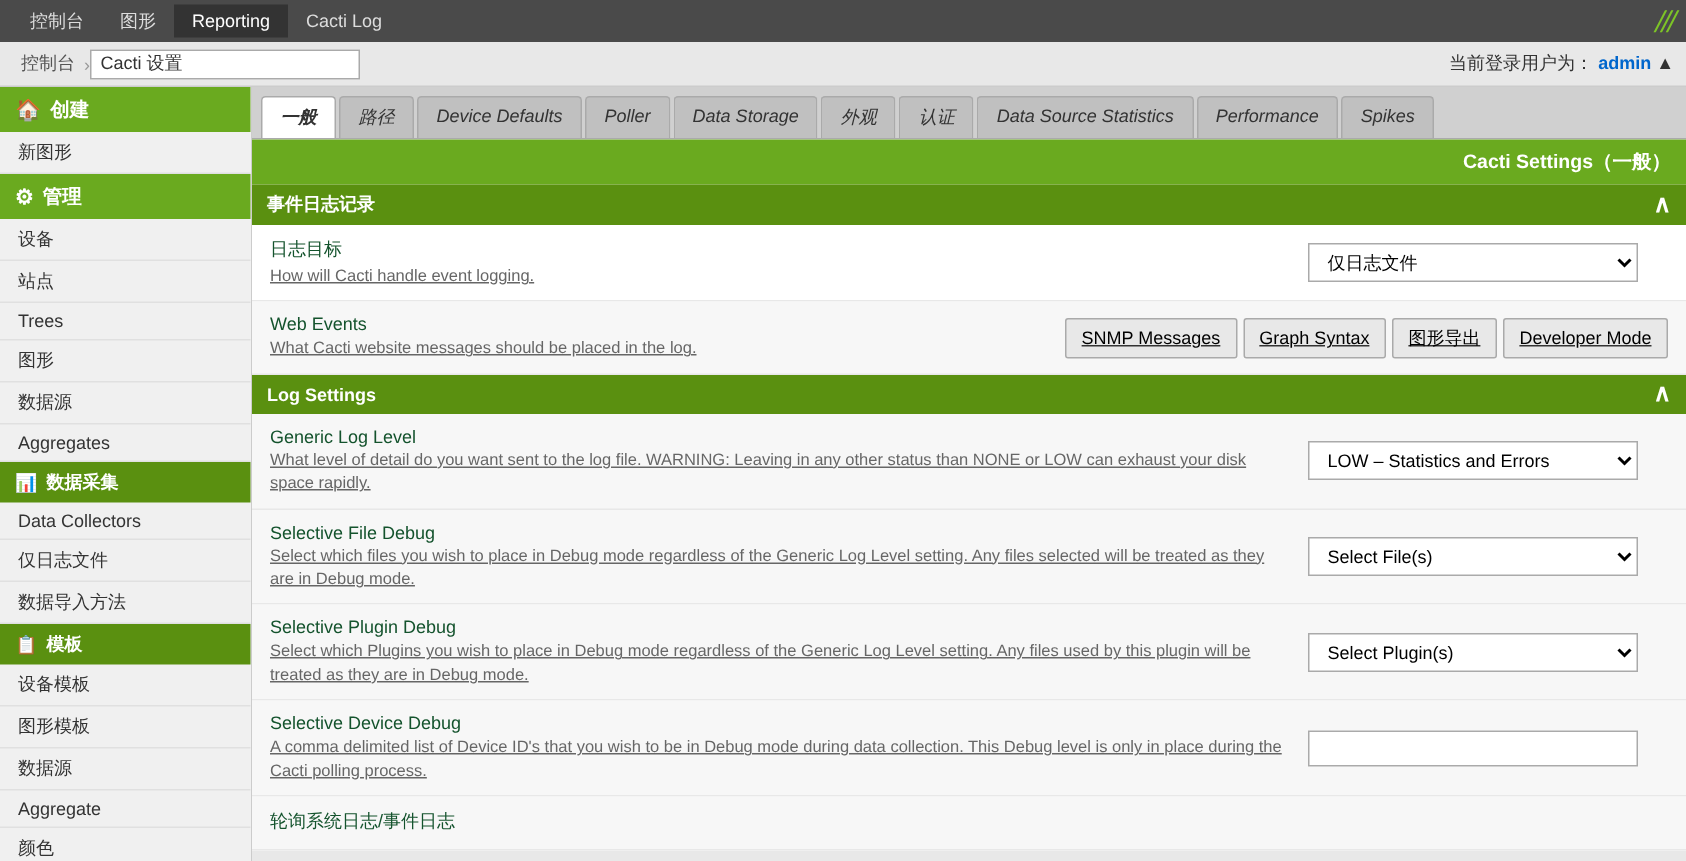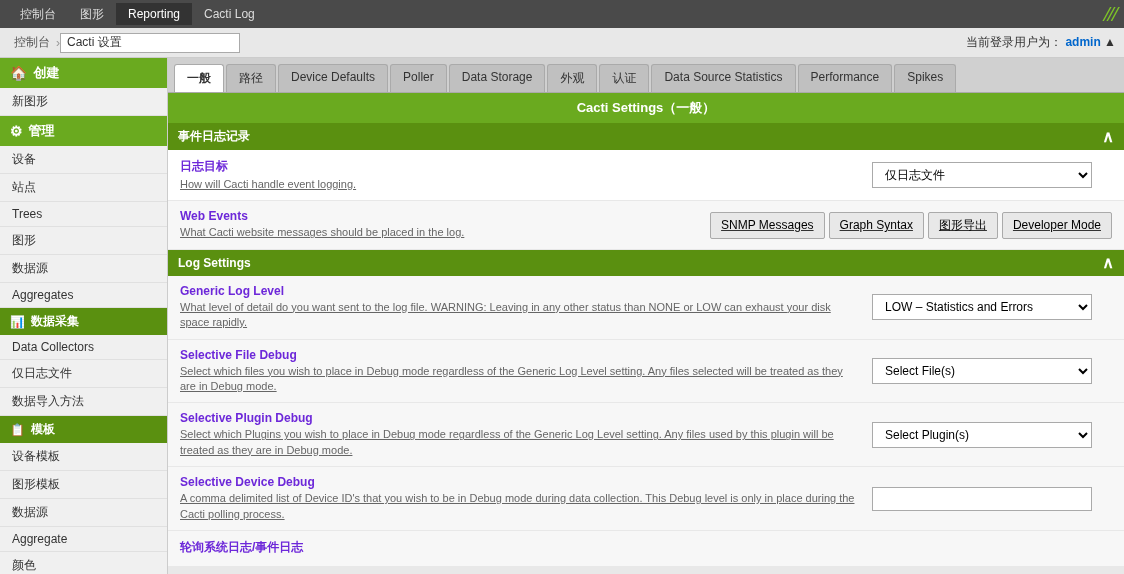--- a/index.html
+++ b/index.html
@@ -123,20 +123,21 @@
     }
     .tab {
       padding: 5px 12px;
       background: #c0c0c0;
       border: 1px solid #aaa;
       border-bottom: none;
       cursor: pointer;
       font-size: 12px;
       color: #333;
       border-radius: 3px 3px 0 0;
+      font-style: italic;
     }
     .tab.active {
       background: #fff;
       color: #333;
       font-weight: bold;
     }
 
     
     .content-area {
       background: #fff;
@@ -145,21 +146,21 @@
     }
 
     .section-title-bar {
       background: #6aaa1f;
       color: #fff;
       padding: 6px 10px;
       font-size: 13px;
       font-weight: bold;
       display: flex;
       align-items: center;
-      justify-content: center;
+      justify-content: flex-end;
     }
 
     .subsection-bar {
       background: #5a9010;
       color: #fff;
       padding: 5px 10px;
       font-size: 12px;
       font-weight: bold;
       display: flex;
       justify-content: space-between;
@@ -174,23 +175,23 @@
       border-bottom: 1px solid #e8e8e8;
       background: #fff;
     }
     .setting-row:nth-child(even) { background: #f7f7f7; }
 
     .setting-label {
       flex: 1;
       padding-right: 12px;
     }
     .setting-label .label-title {
-      font-weight: bold;
-      font-size: 12px;
-      color: #6d28d9;
+      font-weight: normal;
+      font-size: 12px;
+      color: #14532d;
       margin-bottom: 2px;
     }
     .setting-label .label-desc {
       font-size: 11px;
       color: #666;
       line-height: 1.4;
       text-decoration: underline;
     }
 
     .setting-control {

